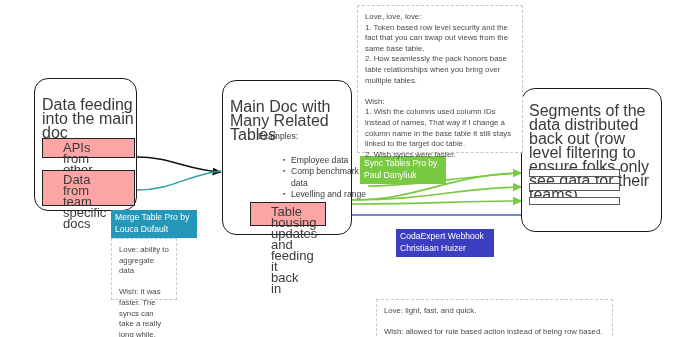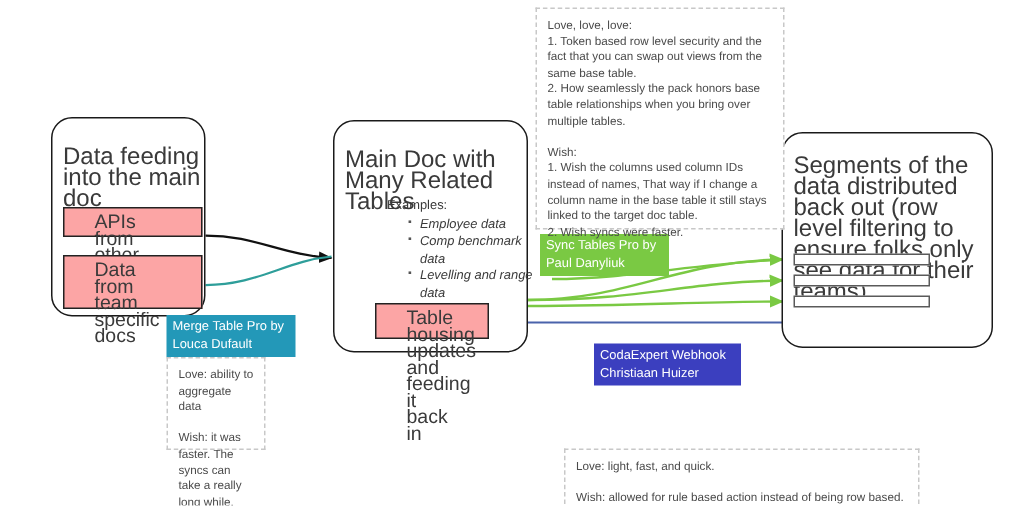--- a/index.html
+++ b/index.html
@@ -38,27 +38,26 @@
     padding:3px 20px;
   }
   .examples-label{
     position:absolute;
     font-size:8.6px;
     line-height:11px;
     color:#3a3a3a;
   }
   .examples-list{
     position:absolute;
-    margin:1px;
+    margin:12px;
     padding-left:9px;
     font-size:8.6px;
     line-height:11.4px;
     color:#3a3a3a;
     list-style:none;
-    font-style:italic;
   }
   .examples-list li{position:relative;padding-left:8px;}
   .examples-list li:before{
     content:"\25AA";
     position:absolute;left:0;top:-1px;
     font-size:7px;color:#555;
   }
 
   .tag{
     position:absolute;

